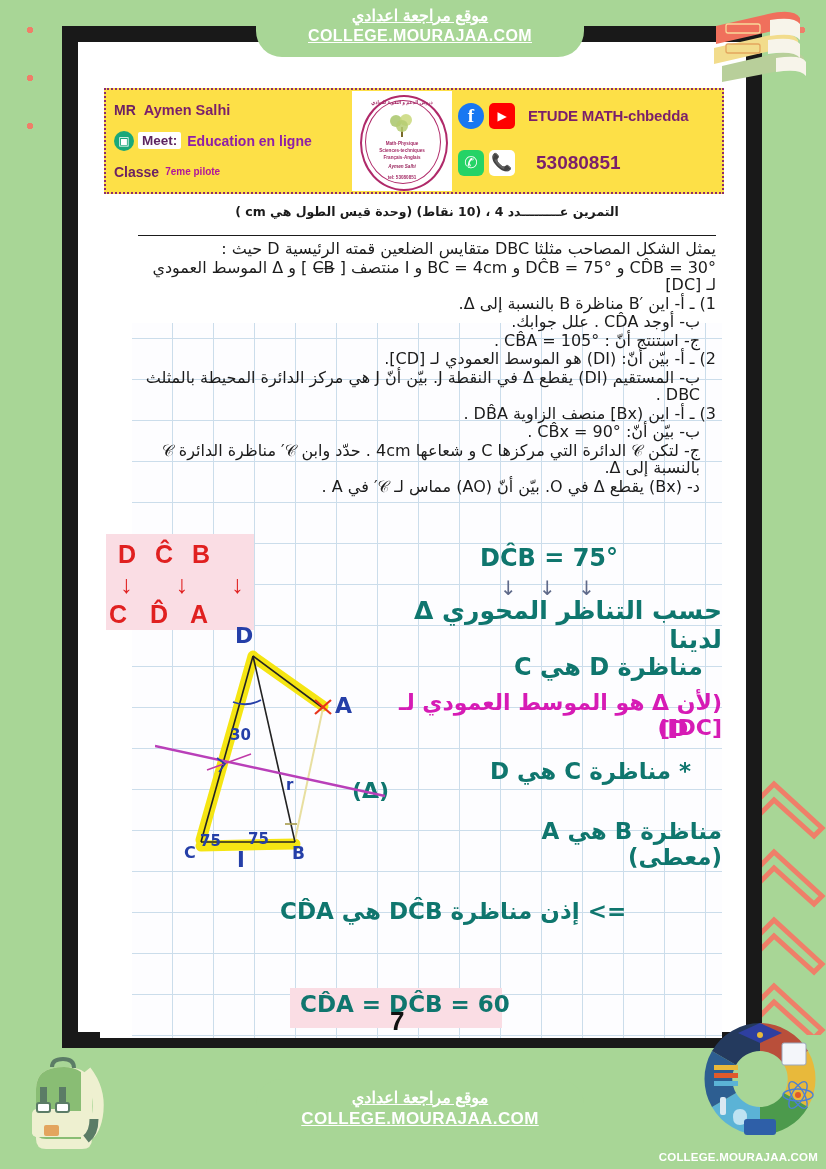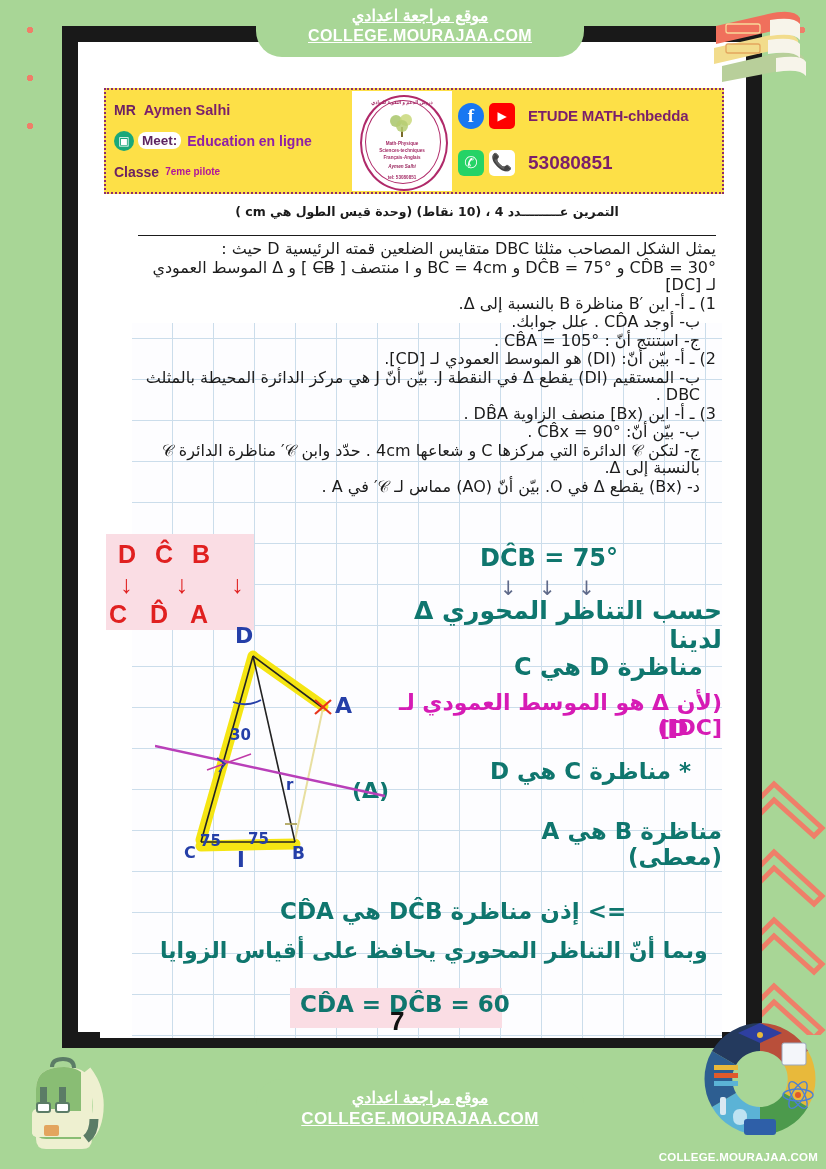--- a/index.html
+++ b/index.html
@@ -55,40 +55,40 @@
 
   
   .banner{
     position:absolute;left:104px;top:88px;width:616px;height:102px;
     background:#fde047;border:2px dotted #8d2b6b;z-index:7;
   }
   .b-left{position:absolute;left:8px;top:4px;width:236px;}
   .b-row{display:flex;align-items:center;height:31px;}
   .b-name{color:#7a1f6b;font-size:14.5px;font-weight:bold;padding-left:8px;}
   .b-label{color:#6c2263;font-size:14px;font-weight:bold;}
-  .b-meet{background:#ffffff;padding:1px 4px;border-radius:8px;color:#5d2560;font-size:13.5px;font-weight:bold;}
+  .b-meet{background:#ffffff;padding:1px 4px;border-radius:2px;color:#5d2560;font-size:13.5px;font-weight:bold;}
   .b-val{color:#8e1fa8;font-size:14px;font-weight:bold;padding-left:6px;}
   .b-val2{color:#b0179a;font-size:10px;font-weight:bold;padding-left:6px;}
 
   .stamp{position:absolute;left:246px;top:1px;width:100px;height:100px;background:#ffffff;}
   .stamp-circle{position:absolute;left:8px;top:4px;width:84px;height:92px;border:2px solid #b02a6a;border-radius:50%;}
   .stamp-circle2{position:absolute;left:13px;top:9px;width:74px;height:82px;border:1px solid #b02a6a;border-radius:50%;}
   .stamp-txt{position:absolute;left:0;right:0;text-align:center;color:#a42c66;font-size:4.6px;line-height:6px;font-weight:bold;}
   .stamp-top{top:8px;font-size:5px;}
   .tree{position:absolute;left:34px;top:22px;width:32px;height:26px;}
 
   .b-right{position:absolute;left:352px;top:2px;width:256px;}
   .soc-row{display:flex;align-items:center;height:47px;}
   .soc{width:26px;height:26px;border-radius:5px;margin-right:5px;display:flex;align-items:center;justify-content:center;}
   .soc-fb{background:#1877f2;border-radius:50%;color:#fff;font-weight:bold;font-size:19px;font-family:"Liberation Serif",serif;}
   .soc-yt{background:#ff0000;color:#fff;font-size:12px;display:flex;align-items:center;justify-content:center;}
   .soc-wa{background:#25d366;border-radius:6px;color:#fff;font-size:16px;}
   .soc-ph{background:#ffffff;color:#111;font-size:17px;}
   .brand-txt{color:#7a1f6b;font-size:15px;font-weight:bold;margin-left:8px;letter-spacing:-.2px;}
-  .phone-txt{color:#7a1f6b;font-size:19px;font-weight:bold;margin-left:8px;}
+  .phone-txt{color:#7a1f6b;font-size:19px;font-weight:bold;margin-left:16px;}
 
   
   .sheet{position:absolute;left:100px;top:198px;width:622px;height:840px;z-index:8;overflow:hidden;background:#fdfdff;}
   .grid{position:absolute;left:0;top:0;right:0;bottom:0;
     background-image:
       linear-gradient(to right,#c9dcea 1px,transparent 1px),
       linear-gradient(to bottom,#c9dcea 1px,transparent 1px);
     background-size:41px 41px;background-position:-10px 17px;opacity:.95;}
   .grid-mask{position:absolute;left:0;top:0;width:622px;height:125px;background:#ffffff;}
   .grid-mask2{position:absolute;left:0;top:125px;width:32px;height:715px;background:#ffffff;}
@@ -277,21 +277,20 @@
   <div class="corr-b">C D̂ A</div>
 
   <div class="hw hw-blue hb1">DĈB = 75°</div>
   <div class="hw hb1arrows">↓ ↓ ↓</div>
   <div class="hw hw-blue hb2">حسب التناظر المحوري Δ لدينا</div>
   <div class="hw hw-blue hb3">مناظرة D هي C</div>
   <div class="hw hb4">(لأن Δ هو الموسط العمودي لـ [DC])</div>
   <div class="hw hw-blue hb5">* مناظرة C هي D</div>
   <div class="hw hw-blue hb6">مناظرة B هي A (معطى)</div>
   <div class="hw hw-blue hb7">=&gt; إذن مناظرة DĈB هي CD̂A</div>
-  <div class="hw hw-blue hb8">وبما أنّ التناظر المحوري يحافظ على أقياس الزوايا</div>
   <div class="box-final"></div>
   <div class="hw hw-blue hb9">CD̂A = DĈB = 60</div>
   <div class="pagenum">7</div>
 
   <div class="hw hw-blue delta-lbl">(Δ)</div>
   <div class="hw dc-lbl">[D</div>
 
   <svg class="figure" viewBox="0 0 290 290">
 
     <g stroke="#f5e400" stroke-width="11" stroke-linecap="round" opacity=".92" fill="none">

